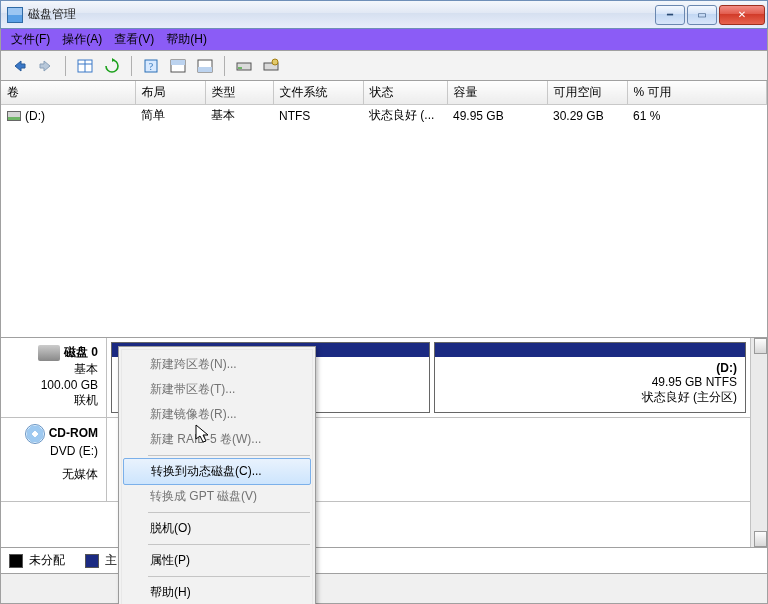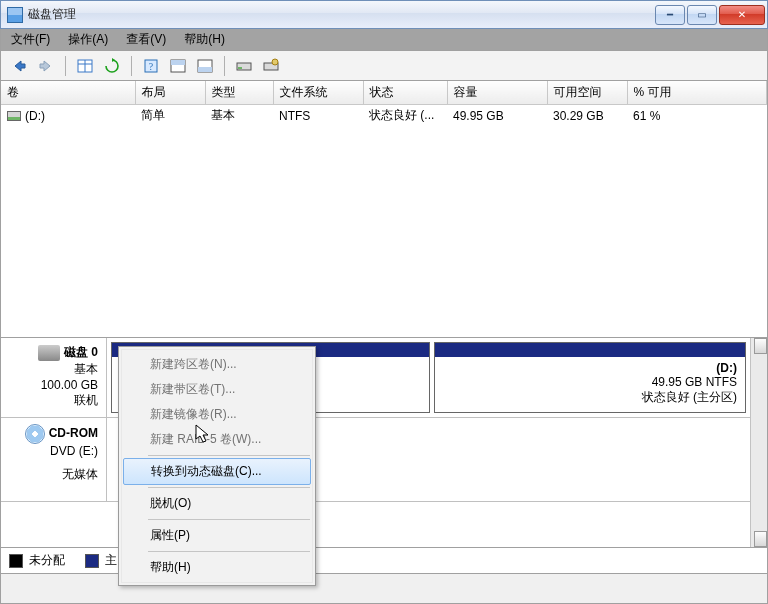--- a/index.html
+++ b/index.html
@@ -42,24 +42,23 @@
   .win-btn.close {
     width:46px;
     background:linear-gradient(to bottom,#f28d86,#e15b4c 45%,#d13b29 46%,#e8634f);
     border-color:#9c2f1f; color:#fff;
   }
   
   .menubar {
     height:22px;
     border:1px solid #a0a0a0;
     border-top:none;
-    background:#a3a3a3;
+    background:#8b5cf6;
     display:flex; align-items:center;
     padding:0 4px;
-    gap:6px;
   }
   .menu-item { padding:2px 6px; }
   
   .toolbar {
     height:30px;
     border:1px solid #a0a0a0;
     border-top:none;
     background:#f3f3f3;
     display:flex; align-items:center;
     padding:0 6px; gap:3px;
@@ -383,20 +382,21 @@
 <div class="status-bar"></div>
 
 <div class="context-menu">
   <div class="cm-inner">
     <div class="cm-item disabled">新建跨区卷(N)...</div>
     <div class="cm-item disabled">新建带区卷(T)...</div>
     <div class="cm-item disabled">新建镜像卷(R)...</div>
     <div class="cm-item disabled">新建 RAID-5 卷(W)...</div>
     <div class="cm-sep"></div>
     <div class="cm-item hover">转换到动态磁盘(C)...</div>
+    <div class="cm-item disabled">转换成 GPT 磁盘(V)</div>
     <div class="cm-sep"></div>
     <div class="cm-item">脱机(O)</div>
     <div class="cm-sep"></div>
     <div class="cm-item">属性(P)</div>
     <div class="cm-sep"></div>
     <div class="cm-item">帮助(H)</div>
   </div>
 </div>
 
 <svg class="cursor" width="18" height="22" viewBox="0 0 18 22">

